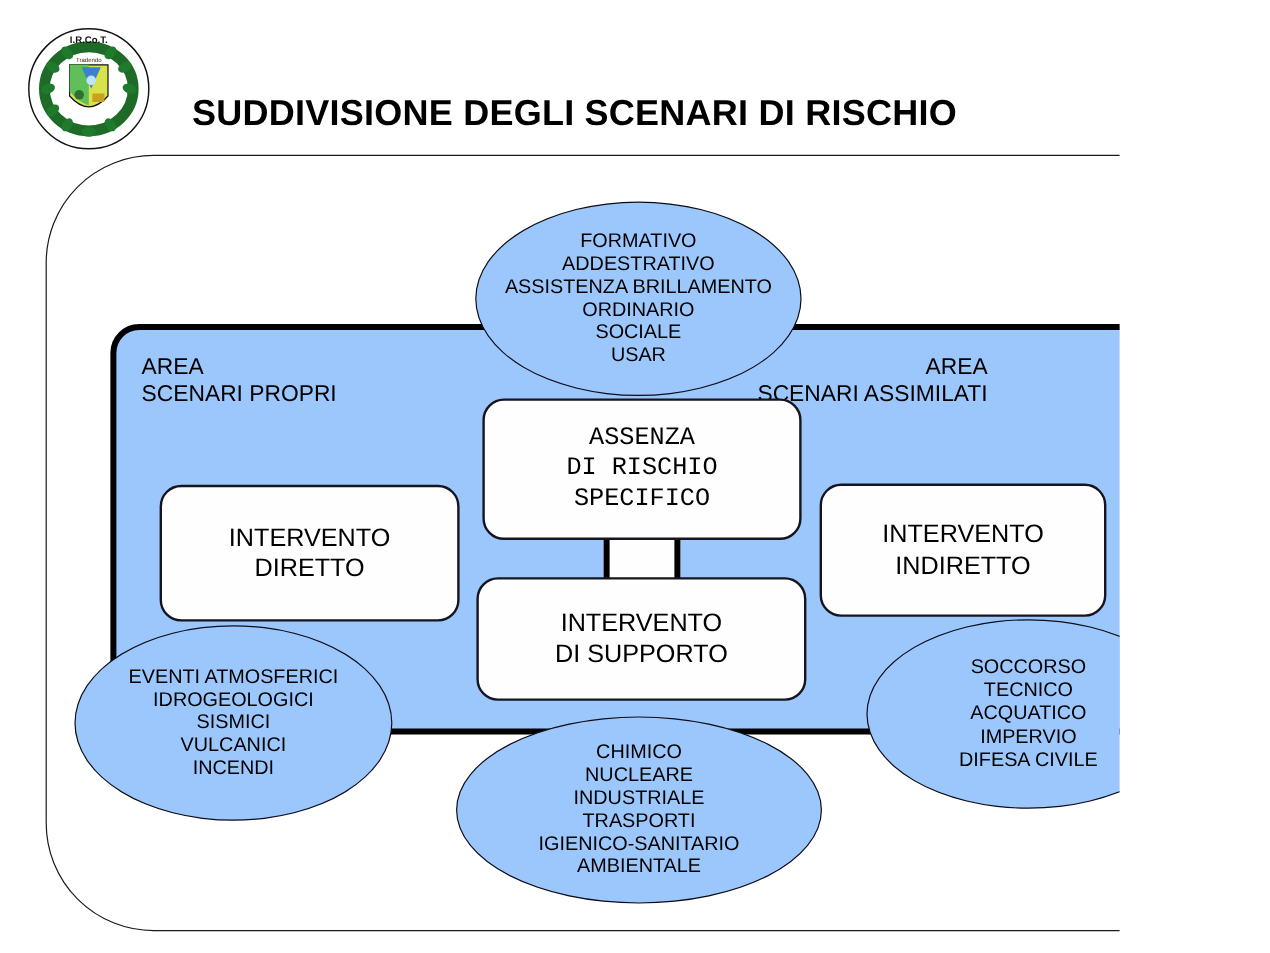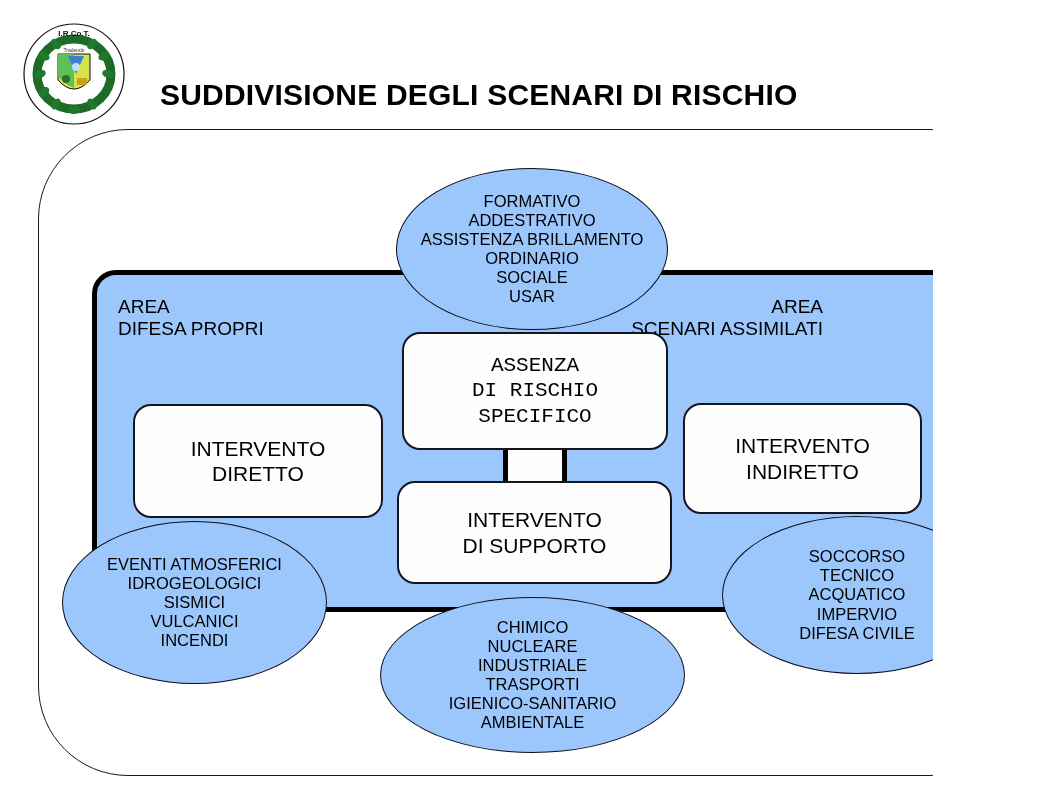--- a/index.html
+++ b/index.html
@@ -176,21 +176,21 @@
   </div>
 
   <div id="page-title">SUDDIVISIONE DEGLI SCENARI DI RISCHIO</div>
 
   <div id="outer-frame"></div>
 
   <div id="blue-area"></div>
 
   <div class="area-label" id="area-label-left">
     <div>AREA</div>
-    <div>DIFESA PROPRI</div>
+    <div>SCENARI PROPRI</div>
   </div>
   <div class="area-label" id="area-label-right">
     <div>AREA</div>
     <div>SCENARI ASSIMILATI</div>
   </div>
 
   <div class="ellipse" id="ellipse-bottom-left">
     <span>EVENTI ATMOSFERICI<br>IDROGEOLOGICI<br>SISMICI<br>VULCANICI<br>INCENDI</span>
   </div>
   <div class="ellipse" id="ellipse-top">

